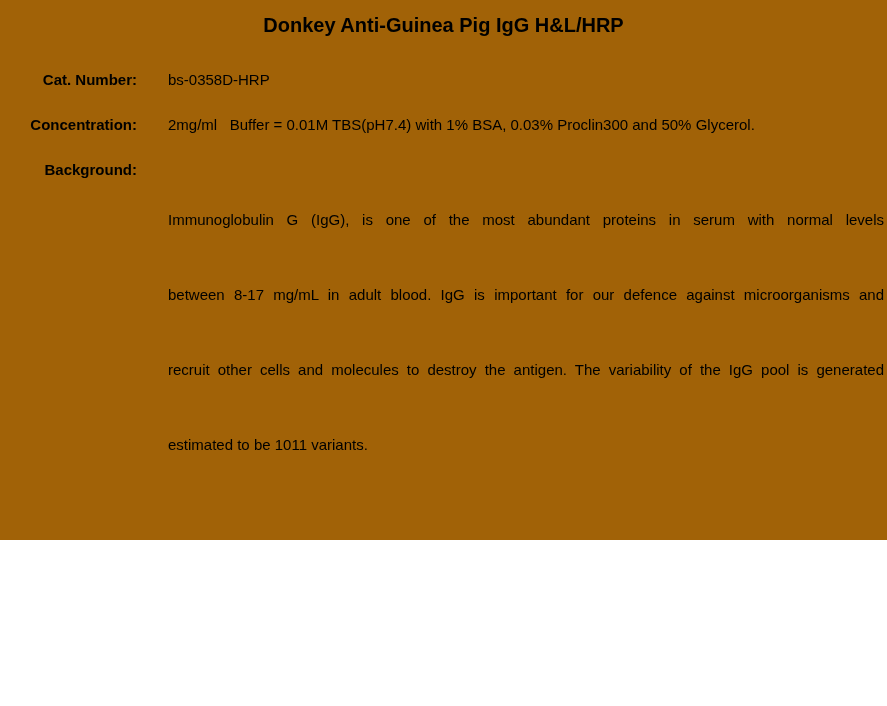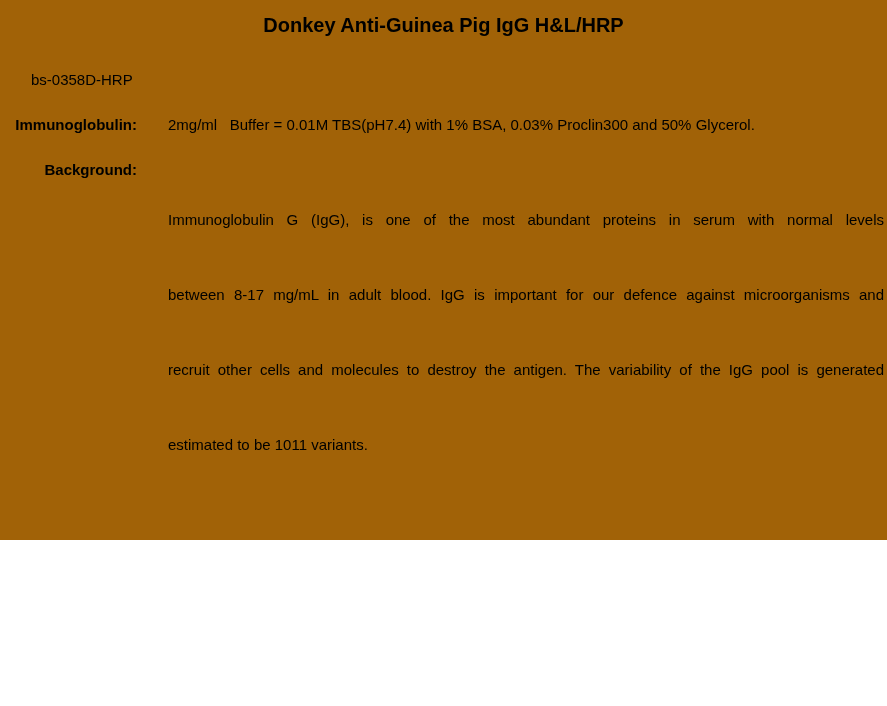--- a/index.html
+++ b/index.html
@@ -63,26 +63,27 @@
 </head>
 <body>
 
 <div class="page">
 
   <h1 class="title">Donkey Anti-Guinea Pig IgG H&amp;L/HRP</h1>
 
   <div class="rows">
 
     <div class="row">
+      <div class="label">Cat. Number:</div>
       <div class="value">bs-0358D-HRP</div>
     </div>
 
 
     <div class="row">
-      <div class="label">Immunoglobulin:</div>
+      <div class="label">Concentration:</div>
       <div class="value">2mg/ml   Buffer = 0.01M TBS(pH7.4) with 1% BSA, 0.03% Proclin300 and 50% Glycerol.</div>
     </div>
 
     <div class="row tight">
       <div class="label">Background:</div>
       <div class="value">
         <div class="jline">Immunoglobulin G (IgG), is one of the most abundant proteins in serum with normal levels</div>
         <div class="jline">between 8-17 mg/mL in adult blood. IgG is important for our defence against microorganisms and</div>
         <div class="jline">recruit other cells and molecules to destroy the antigen. The variability of the IgG pool is generated</div>
         <div class="lline">estimated to be 1011 variants.</div>

